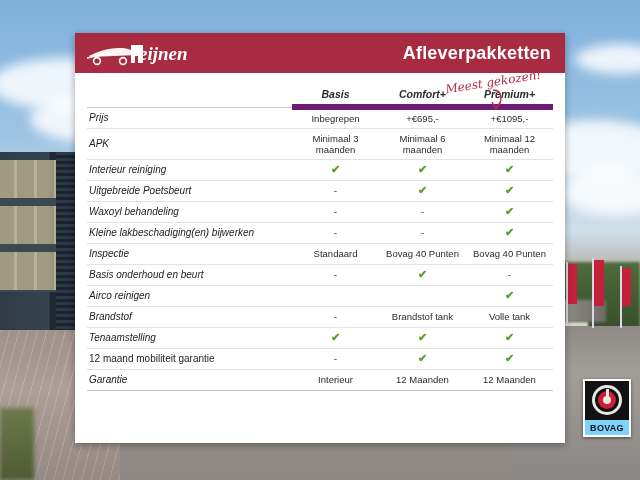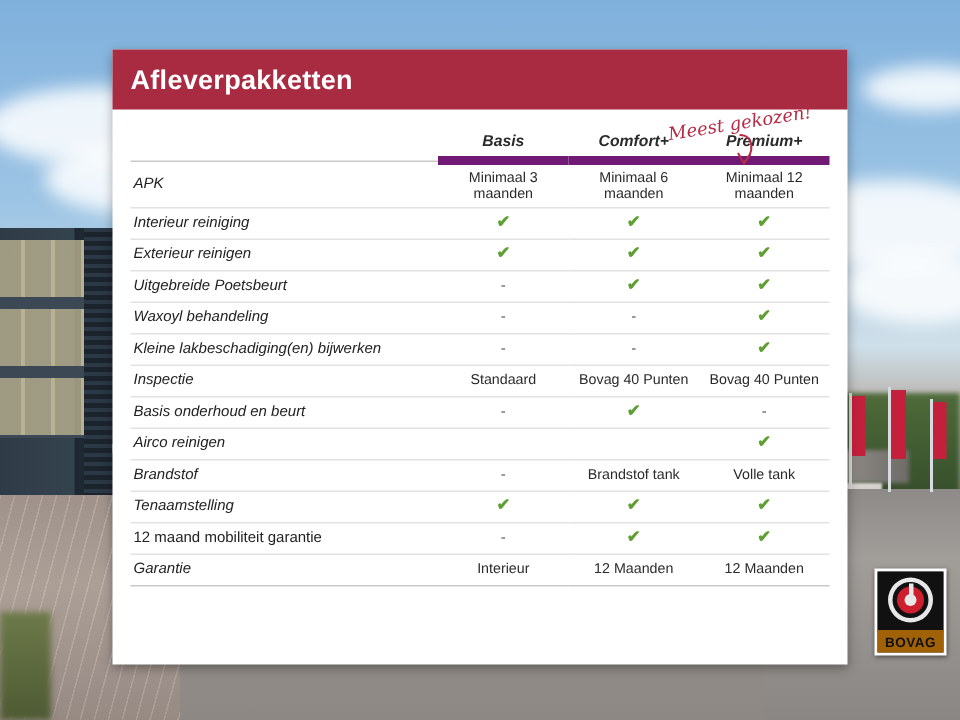--- a/index.html
+++ b/index.html
@@ -218,21 +218,21 @@
     position: absolute;
     left: 583px; top: 379px;
     width: 48px; height: 58px;
     background: #ffffff;
     padding: 2px;
     box-shadow: 0 1px 3px rgba(0,0,0,0.5);
   }
   #bovag-inner { width: 100%; height: 100%; background: #111; position: relative; }
   #bovag-band {
     position: absolute; left: 0; bottom: 0; width: 100%; height: 15px;
-    background: #a16207;
+    background: #7dd3fc;
     color: #111;
     font-size: 9px; font-weight: bold;
     display: flex; align-items: center; justify-content: center;
     letter-spacing: 0.3px;
   }
 </style>
 </head>
 <body>
 
 <div id="bg">
@@ -260,54 +260,66 @@
   <div class="flag" style="left:594px; top:260px; width:10px; height:46px;"></div>
   <div class="flagpole" style="left:620px; top:266px; height:62px;"></div>
   <div class="flag" style="left:622px; top:268px; width:9px; height:38px;"></div>
   <div class="flagpole" style="left:548px; top:272px; height:54px;"></div>
   <div class="flag" style="left:550px; top:274px; width:7px; height:32px;"></div>
 </div>
 
 <div id="card">
 
   <div id="header">
+    <div id="logo">
+      <svg width="108" height="28" viewBox="0 0 108 28" aria-hidden="true">
+        <g fill="#ffffff">
+          <path d="M2 17 C10 13 20 9 32 9 C40 9 46 11 50 14 L50 16 L4 18 Z" opacity="0.95"></path>
+          <path d="M0 19 C8 17 18 15 30 15" stroke="#ffffff" stroke-width="1.4" fill="none"></path>
+          <circle cx="10" cy="22" r="3.4" fill="none" stroke="#ffffff" stroke-width="1.6"></circle>
+          <circle cx="36" cy="22" r="3.4" fill="none" stroke="#ffffff" stroke-width="1.6"></circle>
+          <path d="M44 6 L56 6 L56 24 L51 24 L51 17 L48 17 L48 24 L44 24 Z"></path>
+        </g>
+        <text x="52" y="21" font-family="'Liberation Serif', serif" font-size="19" font-style="italic" font-weight="bold" fill="#ffffff">eijnen</text>
+      </svg>
+    </div>
     <div id="header-title">Afleverpakketten</div>
   </div>
 
   <div id="table-wrap">
     <table>
       <colgroup>
         <col class="c-label">
           <col class="c-col">
           <col class="c-col">
           <col class="c-col">
       </colgroup>
       <thead>
         <tr>
           <th class="lbl"></th>
           <th>Basis</th>
           <th>Comfort+</th>
           <th>Premium+</th>
         </tr>
       </thead>
       <tbody id="tbody">
+          <tr>
+            <td class="lbl">Prijs</td>
+            <td>Inbegrepen</td>
+            <td>+€695,-</td>
+            <td>+€1095,-</td>
+          </tr>
           <tr class="tall">
             <td class="lbl">APK</td>
             <td>Minimaal 3 maanden</td>
             <td>Minimaal 6 maanden</td>
             <td>Minimaal 12 maanden</td>
           </tr>
           <tr>
             <td class="lbl">Interieur reiniging</td>
-            <td><span class="chk">✔</span></td>
-            <td><span class="chk">✔</span></td>
-            <td><span class="chk">✔</span></td>
-          </tr>
-          <tr>
-            <td class="lbl">Exterieur reinigen</td>
             <td><span class="chk">✔</span></td>
             <td><span class="chk">✔</span></td>
             <td><span class="chk">✔</span></td>
           </tr>
           <tr>
             <td class="lbl">Uitgebreide Poetsbeurt</td>
             <td><span class="dash">-</span></td>
             <td><span class="chk">✔</span></td>
             <td><span class="chk">✔</span></td>
           </tr>

